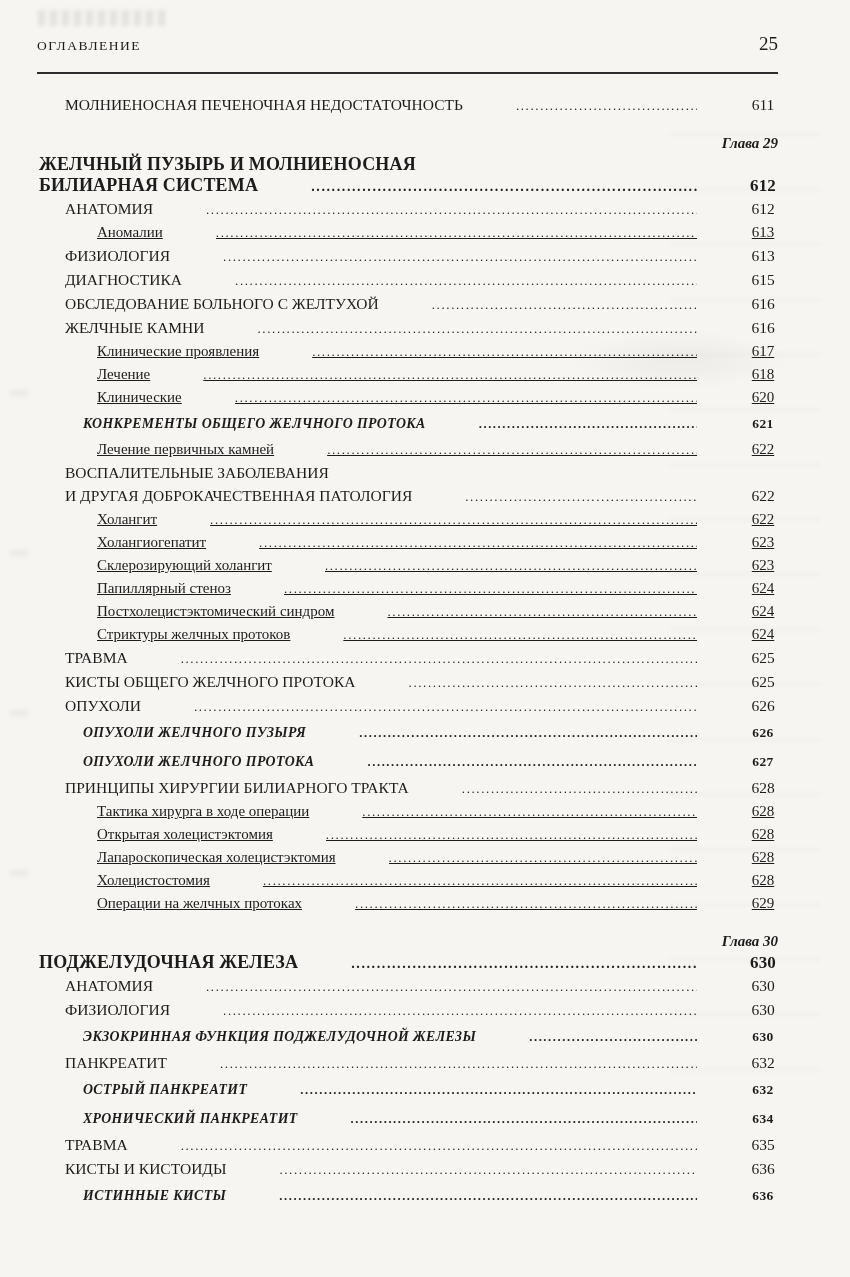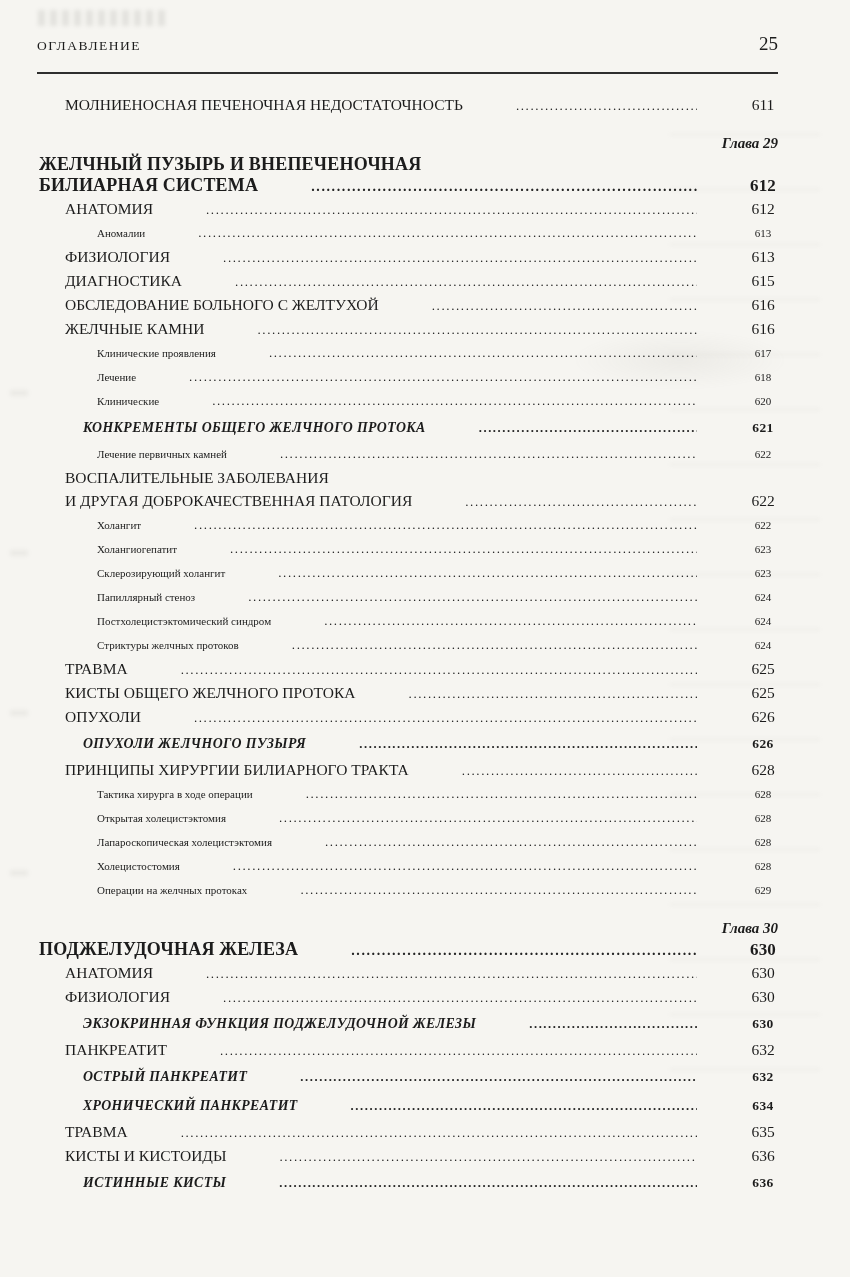--- a/index.html
+++ b/index.html
@@ -98,21 +98,21 @@
   .row-chapter-line, .row-chapter {
     margin-left: 2px;
     font-weight: bold;
     font-size: 18px;
     line-height: 21px;
     letter-spacing: 0.2px;
   }
   .row-chapter .pagenum { font-size: 17px; }
   .row-chapter .leader { font-size: 14px; font-weight: bold; }
   .row-l1, .row-l1-line { margin-left: 28px; }
-  .row-l3 { margin-left: 60px; font-size: 11px; }
+  .row-l3 { margin-left: 60px; font-size: 15px; text-decoration: underline; }
   .row-l2 {
     margin-left: 46px;
     padding: 2.5px 0;
     font-style: italic;
     font-size: 13.8px;
     letter-spacing: 0.4px;
     font-weight: bold;
   }
   .row-l2 .pagenum { font-style: normal; font-size: 13.5px; }
   .row-l2 .leader { font-style: normal; font-size: 12.5px; }
@@ -135,21 +135,21 @@
         <div class="row row-l1">
     <span class="label">МОЛНИЕНОСНАЯ ПЕЧЕНОЧНАЯ НЕДОСТАТОЧНОСТЬ</span>
     <span class="leader"></span>
     <span class="pagenum">611</span>
   </div>
         <div class="row row-chapter-label no-page">
     <span class="label">Глава 29</span>
 
   </div>
         <div class="row row-chapter-line no-page">
-    <span class="label">ЖЕЛЧНЫЙ ПУЗЫРЬ И ВНЕПЕЧЕНОЧНАЯ</span>
+    <span class="label">ЖЕЛЧНЫЙ ПУЗЫРЬ И МОЛНИЕНОСНАЯ</span>
 
   </div>
         <div class="row row-chapter">
     <span class="label">БИЛИАРНАЯ СИСТЕМА</span>
     <span class="leader"></span>
     <span class="pagenum">612</span>
   </div>
         <div class="row row-l1">
     <span class="label">АНАТОМИЯ</span>
     <span class="leader"></span>
@@ -257,20 +257,25 @@
         <div class="row row-l1">
     <span class="label">ОПУХОЛИ</span>
     <span class="leader"></span>
     <span class="pagenum">626</span>
   </div>
         <div class="row row-l2">
     <span class="label">ОПУХОЛИ ЖЕЛЧНОГО ПУЗЫРЯ</span>
     <span class="leader"></span>
     <span class="pagenum">626</span>
   </div>
+        <div class="row row-l2">
+    <span class="label">ОПУХОЛИ ЖЕЛЧНОГО ПРОТОКА</span>
+    <span class="leader"></span>
+    <span class="pagenum">627</span>
+  </div>
         <div class="row row-l1">
     <span class="label">ПРИНЦИПЫ ХИРУРГИИ БИЛИАРНОГО ТРАКТА</span>
     <span class="leader"></span>
     <span class="pagenum">628</span>
   </div>
         <div class="row row-l3">
     <span class="label">Тактика хирурга в ходе операции</span>
     <span class="leader"></span>
     <span class="pagenum">628</span>
   </div>

